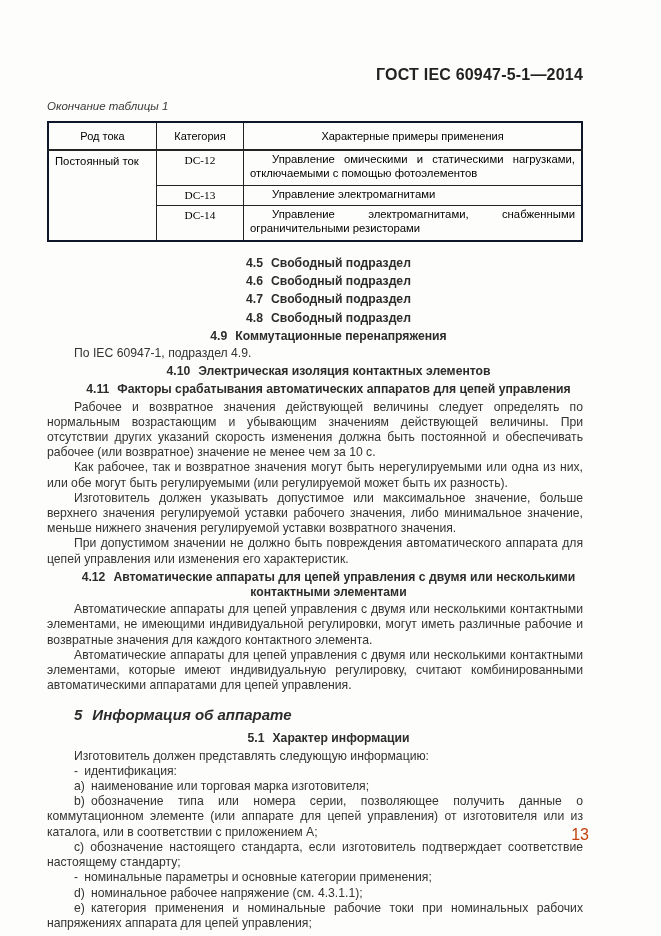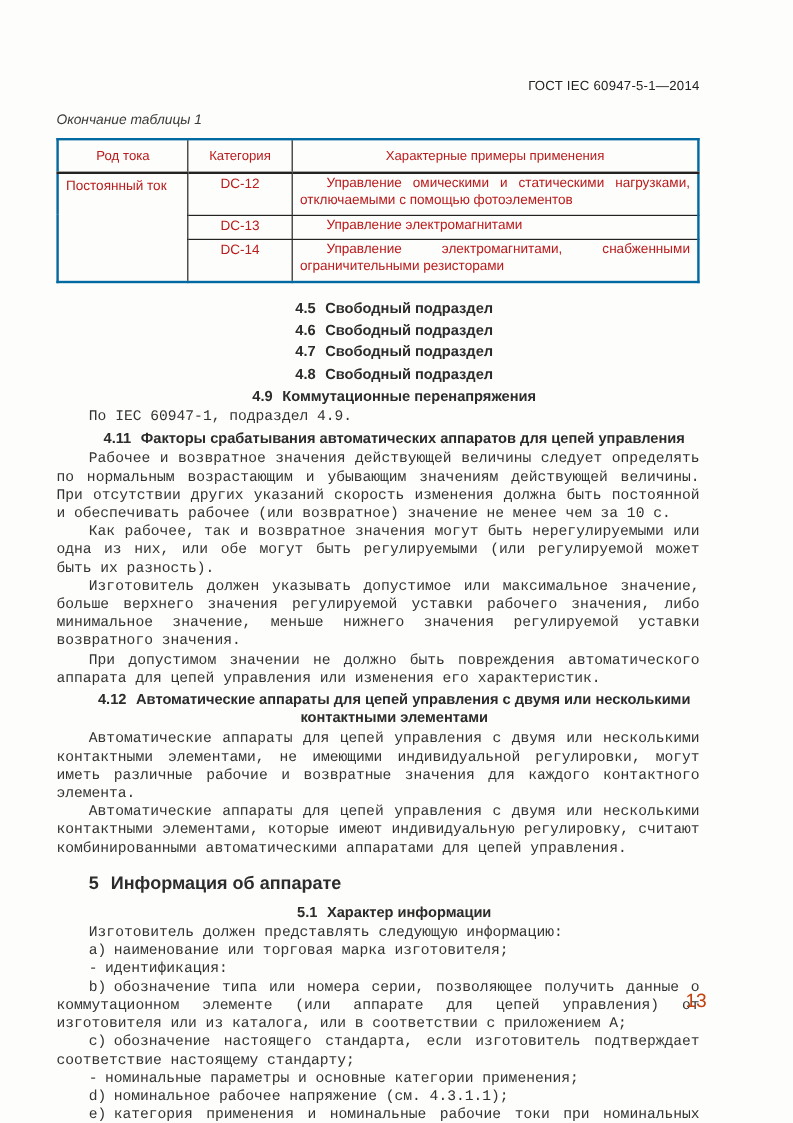--- a/index.html
+++ b/index.html
@@ -8,75 +8,75 @@
     width:661px;height:936px;
     box-sizing:border-box;
     padding:66px 78px 0 47px;
     background:#fdfdfc;
     color:#343434;
     font-family:"Liberation Sans","DejaVu Sans",sans-serif;
     overflow:hidden;
   }
   .running-header{
     text-align:right;
-    font-weight:normal;
-    font-size:11px;
+    font-weight:bold;
+    font-size:16px;
     letter-spacing:.2px;
     color:#222;
     margin-bottom:16px;
   }
   .table-caption{
     font-style:italic;
     font-size:11.5px;
     color:#3a3a3a;
     margin-bottom:9px;
   }
   table.doc-table{
     width:100%;
     border-collapse:collapse;
-    border:2px solid #0369a1;
-    color:#b91c1c;
+    border:2px solid #0f172a;
+    color:#000000;
   }
   .doc-table th{
     font-weight:normal;
     font-size:11px;
     text-align:center;
     vertical-align:middle;
     border:1px solid #232323;
     border-bottom:2px solid #232323;
     padding:7px 4px;
   }
   .doc-table td{
     font-size:11.3px;
     line-height:13.8px;
     border:1px solid #232323;
     vertical-align:top;
   }
   .doc-table td.cur{width:97px;padding:4px 4px 15px 6px;}
-  .doc-table td.cat{width:78px;text-align:center;padding:3px 4px;}
+  .doc-table td.cat{width:78px;text-align:center;padding:3px 4px;font-family:Liberation Serif, serif;}
   .doc-table td.ex{text-align:justify;padding:2px 6px 4px;text-indent:22px;}
   .content{
     margin-top:14px;
     font-size:12.2px;
     line-height:15.2px;
     text-align:justify;
     color:#333;
   }
-  .content p{margin:0;text-indent:27px;font-family:Liberation Mono, monospace;}
+  .content p{margin:0;text-indent:27px;}
   .content h2{
     font-size:12.2px;line-height:15.2px;
     margin:3px 0 2px;
     padding-left:27px;
     font-weight:bold;text-align:center;color:#2c2c2c;
   }
   .content h1{
     font-size:15px;line-height:19px;
     margin:12px 0 7px;
     padding-left:27px;
-    font-weight:bold;text-align:left;color:#2c2c2c;
+    font-weight:bold;text-align:left;color:#2c2c2c;font-style:italic;
   }
   .num{margin-right:8px;}
   h1 .num{margin-right:10px;}
   .page-number{
     position:absolute;
     top:826px;right:72px;
     font-size:16px;color:#c2410c;
   }
 </style>
 </head>
@@ -113,33 +113,34 @@
     </tbody>
   </table>
 
   <div class="content">
       <h2><span class="num">4.5</span>Свободный подраздел</h2>
       <h2><span class="num">4.6</span>Свободный подраздел</h2>
       <h2><span class="num">4.7</span>Свободный подраздел</h2>
       <h2><span class="num">4.8</span>Свободный подраздел</h2>
       <h2><span class="num">4.9</span>Коммутационные перенапряжения</h2>
       <p>По IEC 60947-1, подраздел 4.9.</p>
+      <h2><span class="num">4.10</span>Электрическая изоляция контактных элементов</h2>
       <h2><span class="num">4.11</span>Факторы срабатывания автоматических аппаратов для цепей управления</h2>
       <p>Рабочее и возвратное значения действующей величины следует определять по нормальным возрастающим и убывающим значениям действующей величины. При отсутствии других указаний скорость изменения должна быть постоянной и обеспечивать рабочее (или возвратное) значение не менее чем за 10 с.</p>
       <p>Как рабочее, так и возвратное значения могут быть нерегулируемыми или одна из них, или обе могут быть регулируемыми (или регулируемой может быть их разность).</p>
       <p>Изготовитель должен указывать допустимое или максимальное значение, больше верхнего значения регулируемой уставки рабочего значения, либо минимальное значение, меньше нижнего значения регулируемой уставки возвратного значения.</p>
       <p>При допустимом значении не должно быть повреждения автоматического аппарата для цепей управления или изменения его характеристик.</p>
       <h2><span class="num">4.12</span>Автоматические аппараты для цепей управления с двумя или несколькими контактными элементами</h2>
       <p>Автоматические аппараты для цепей управления с двумя или несколькими контактными элементами, не имеющими индивидуальной регулировки, могут иметь различные рабочие и возвратные значения для каждого контактного элемента.</p>
       <p>Автоматические аппараты для цепей управления с двумя или несколькими контактными элементами, которые имеют индивидуальную регулировку, считают комбинированными автоматическими аппаратами для цепей управления.</p>
       <h1><span class="num">5</span>Информация об аппарате</h1>
       <h2><span class="num">5.1</span>Характер информации</h2>
       <p>Изготовитель должен представлять следующую информацию:</p>
+      <p>- идентификация:</p>
       <p>a) наименование или торговая марка изготовителя;</p>
-      <p>- идентификация:</p>
       <p>b) обозначение типа или номера серии, позволяющее получить данные о коммутационном элементе (или аппарате для цепей управления) от изготовителя или из каталога, или в соответствии с приложением А;</p>
       <p>c) обозначение настоящего стандарта, если изготовитель подтверждает соответствие настоящему стандарту;</p>
       <p>- номинальные параметры и основные категории применения;</p>
       <p>d) номинальное рабочее напряжение (см. 4.3.1.1);</p>
       <p>e) категория применения и номинальные рабочие токи при номинальных рабочих напряжениях аппарата для цепей управления;</p>
     </div>
 
   <div class="page-number">13</div>
 
 </div>

